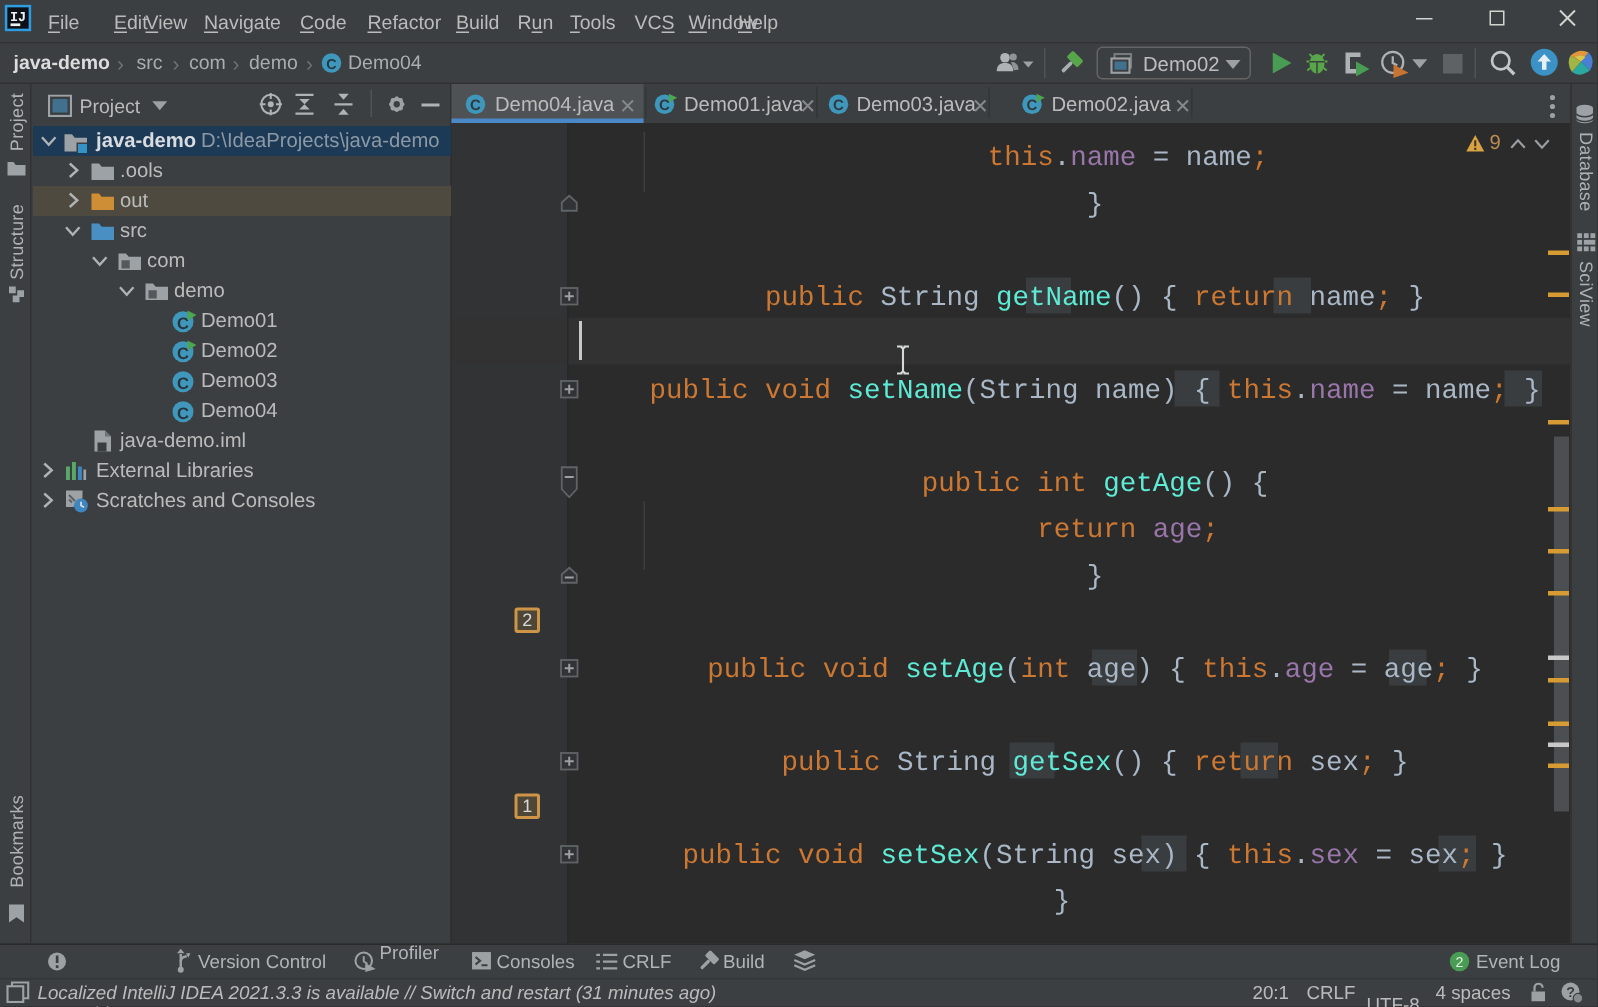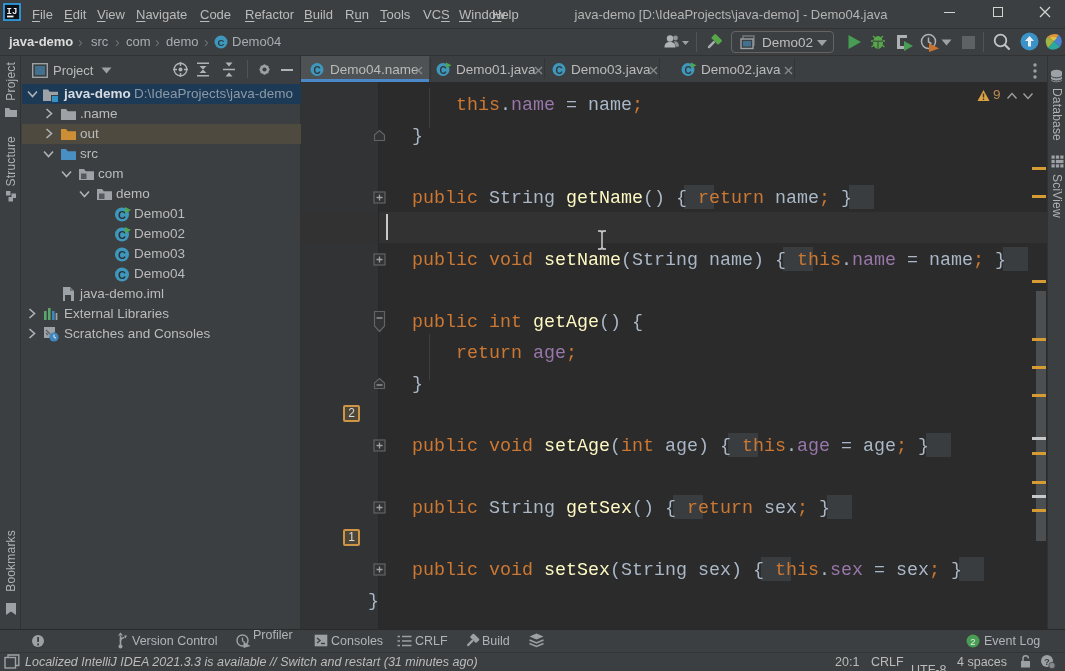--- a/index.html
+++ b/index.html
@@ -6,49 +6,48 @@
   html,body { width:1065px; height:671px; overflow:hidden; background:#2b2b2b; }
   body { font-family:"Liberation Sans", sans-serif; }
   #app { position:absolute; top:0; left:0; width:1065px; height:671px; background:#2b2b2b; }
   .abs { position:absolute; }
   #app span, #app .vtxt-up, #app .vtxt-dn { white-space:nowrap; }
   .mono { white-space:pre !important; }
   .ui { color:#bbbbbb; font-size:13px; }
   .mono { font-family:"Liberation Mono", monospace; font-size:18.33px; line-height:31px; white-space:pre; }
   .kw { color:#cc7832; }
   .fl { color:#9876aa; }
-  .gm { color:#fef9c3; }
+  .gm { color:#5eead4; }
   u { text-decoration:underline; text-underline-offset:2px; }
 </style>
 </head>
 <body>
 <div id="app">
 
   <div class="abs" style="left:0;top:0;width:1065px;height:28px;background:#3c3f41;"></div>
 
   <svg class="abs" style="left:3px;top:3px;" width="18" height="18">
     <rect x="1" y="1" width="16" height="16" fill="#0d1117" stroke="#2f9be0" stroke-width="1.8"></rect>
     <text x="9" y="11" fill="#f0f0f0" font-size="9" font-weight="bold" text-anchor="middle" font-family="Liberation Mono, monospace">IJ</text>
     <rect x="4" y="12.6" width="6.5" height="1.8" fill="#f0f0f0"></rect>
   </svg>
   <div class="abs ui" id="menubar" style="left:0;top:7px;">
     <span class="abs" style="left:32px;"><u>F</u>ile</span>
-    <span class="abs" style="left:64px;"><u>E</u>dit</span>
+    <span class="abs" style="left:76px;"><u>E</u>dit</span>
     <span class="abs" style="left:97px;"><u>V</u>iew</span>
     <span class="abs" style="left:136px;"><u>N</u>avigate</span>
     <span class="abs" style="left:200px;"><u>C</u>ode</span>
     <span class="abs" style="left:245px;"><u>R</u>efactor</span>
     <span class="abs" style="left:304px;"><u>B</u>uild</span>
     <span class="abs" style="left:345px;">R<u>u</u>n</span>
     <span class="abs" style="left:380px;"><u>T</u>ools</span>
     <span class="abs" style="left:423px;">VC<u>S</u></span>
     <span class="abs" style="left:459px;"><u>W</u>indow</span>
     <span class="abs" style="left:492px;"><u>H</u>elp</span>
   </div>
-  <div class="abs" style="left:520px;top:7px;width:422px;text-align:center;color:#b4b4b4;font-size:13px;">java-demo [D:\IdeaProjects\java-demo] - Demo04.java</div>
 
   <div class="abs" style="left:944px;top:11.5px;width:11px;height:1.6px;background:#cfd6cf;"></div>
   <div class="abs" style="left:993px;top:7px;width:9.5px;height:9.5px;border:1.4px solid #cfd6cf;"></div>
   <svg class="abs" style="left:1039px;top:6px;" width="12" height="12">
       <path d="M1,1 L11,11 M11,1 L1,11" stroke="#cfd6cf" stroke-width="1.3"></path>
     </svg>
 
   <div class="abs" style="left:0;top:28px;width:1065px;height:28px;background:#3c3f41;border-top:1px solid #323232;border-bottom:1px solid #323232;"></div>
   <div class="abs" id="breadcrumbs" style="left:0;top:34px;">
     <span class="abs" style="left:9px;color:#dcdcdc;font-weight:bold;font-size:13px;">java-demo</span>
@@ -221,21 +220,21 @@
     </svg>
     <span class="abs" style="left:64px;top:86px;font-weight:bold;color:#d8dce1;">java-demo</span>
     <span class="abs" style="left:134px;top:86px;color:#8c99a5;">D:\IdeaProjects\java-demo</span>
 
     <svg class="abs chev" style="left:45px;top:108px;" width="8" height="11">
         <path d="M1.5,1 L6.5,5.5 L1.5,10" stroke="#afb3b6" stroke-width="1.6" fill="none"></path>
       </svg>
     <svg class="abs" style="left:60px;top:107px;" width="17" height="14">
       <path d="M1,2 L6,2 L7.8,4.2 L16,4.2 L16,13 L1,13 Z" fill="#9da2a6"></path>
     </svg>
-    <span class="abs" style="left:80px;top:106px;">.name</span>
+    <span class="abs" style="left:80px;top:106px;">.ools</span>
 
     <svg class="abs chev" style="left:45px;top:128px;" width="8" height="11">
         <path d="M1.5,1 L6.5,5.5 L1.5,10" stroke="#afb3b6" stroke-width="1.6" fill="none"></path>
       </svg>
     <svg class="abs" style="left:60px;top:127px;" width="17" height="14">
       <path d="M1,2 L6,2 L7.8,4.2 L16,4.2 L16,13 L1,13 Z" fill="#ce8e36"></path>
     </svg>
     <span class="abs" style="left:80px;top:126px;">out</span>
 
     <svg class="abs chev" style="left:43px;top:150px;" width="11" height="8">
@@ -318,21 +317,21 @@
   </div>
 
   <div class="abs" style="left:301px;top:56px;width:746px;height:26px;background:#3c3f41;"></div>
   <div class="abs" id="tabs" style="font-size:13.5px;color:#bbbbbb;">
     <div class="abs" style="left:301px;top:56px;width:128px;height:27px;background:#4e5254;"></div>
     <div class="abs" style="left:301px;top:79px;width:128px;height:4px;background:#4a88c7;"></div>
     <svg class="abs" style="left:310px;top:62px;" width="15" height="15">
       <circle cx="7" cy="7.5" r="6.5" fill="#3f97bc"></circle>
       <text x="7" y="11.5" font-size="10" font-weight="bold" fill="#2f3a40" text-anchor="middle" font-family="Liberation Sans">C</text>
     </svg>
-    <span class="abs" style="left:330px;top:62px;">Demo04.name</span>
+    <span class="abs" style="left:330px;top:62px;">Demo04.java</span>
     <svg class="abs" style="left:414px;top:66px;" width="9" height="9">
         <path d="M1,1 L8,8 M8,1 L1,8" stroke="#84888b" stroke-width="1.4"></path>
       </svg>
 
     <svg class="abs" style="left:436px;top:62px;" width="16" height="15">
       <circle cx="7" cy="7.5" r="6.5" fill="#3f97bc"></circle>
       <text x="7" y="11.5" font-size="10" font-weight="bold" fill="#2f3a40" text-anchor="middle" font-family="Liberation Sans">C</text>
       <path d="M10,0.5 L15.5,3.2 L10,6.2 Z" fill="#4ca54f"></path>
     </svg>
     <span class="abs" style="left:456px;top:62px;">Demo01.java</span>
@@ -385,21 +384,21 @@
     <div class="abs fb" style="left:482px;top:165px;width:30px;"></div>
     <div class="abs fb" style="left:702px;top:165px;width:25px;"></div>
     <div class="abs fb" style="left:427px;top:351px;width:30px;"></div>
     <div class="abs fb" style="left:625px;top:351px;width:25px;"></div>
     <div class="abs fb" style="left:372px;top:413px;width:30px;"></div>
     <div class="abs fb" style="left:526px;top:413px;width:25px;"></div>
     <div class="abs fb" style="left:460px;top:475px;width:30px;"></div>
     <div class="abs fb" style="left:658px;top:475px;width:25px;"></div>
 
 
-    <div class="abs mono" id="code" style="left:67px;top:8px;color:#a9b7c6;">        <span class="kw">this</span>.<span class="fl">name</span> = name<span class="kw">;</span>
+    <div class="abs mono" id="code" style="left:88px;top:8px;color:#a9b7c6;text-align:center;">        <span class="kw">this</span>.<span class="fl">name</span> = name<span class="kw">;</span>
     }
 
     <span class="kw">public</span> String <span class="gm">getName</span>() { <span class="kw">return</span> name<span class="kw">;</span> }
 
     <span class="kw">public void</span> <span class="gm">setName</span>(String name) { <span class="kw">this</span>.<span class="fl">name</span> = name<span class="kw">;</span> }
 
     <span class="kw">public int</span> <span class="gm">getAge</span>() {
         <span class="kw">return</span> <span class="fl">age</span><span class="kw">;</span>
     }
 

